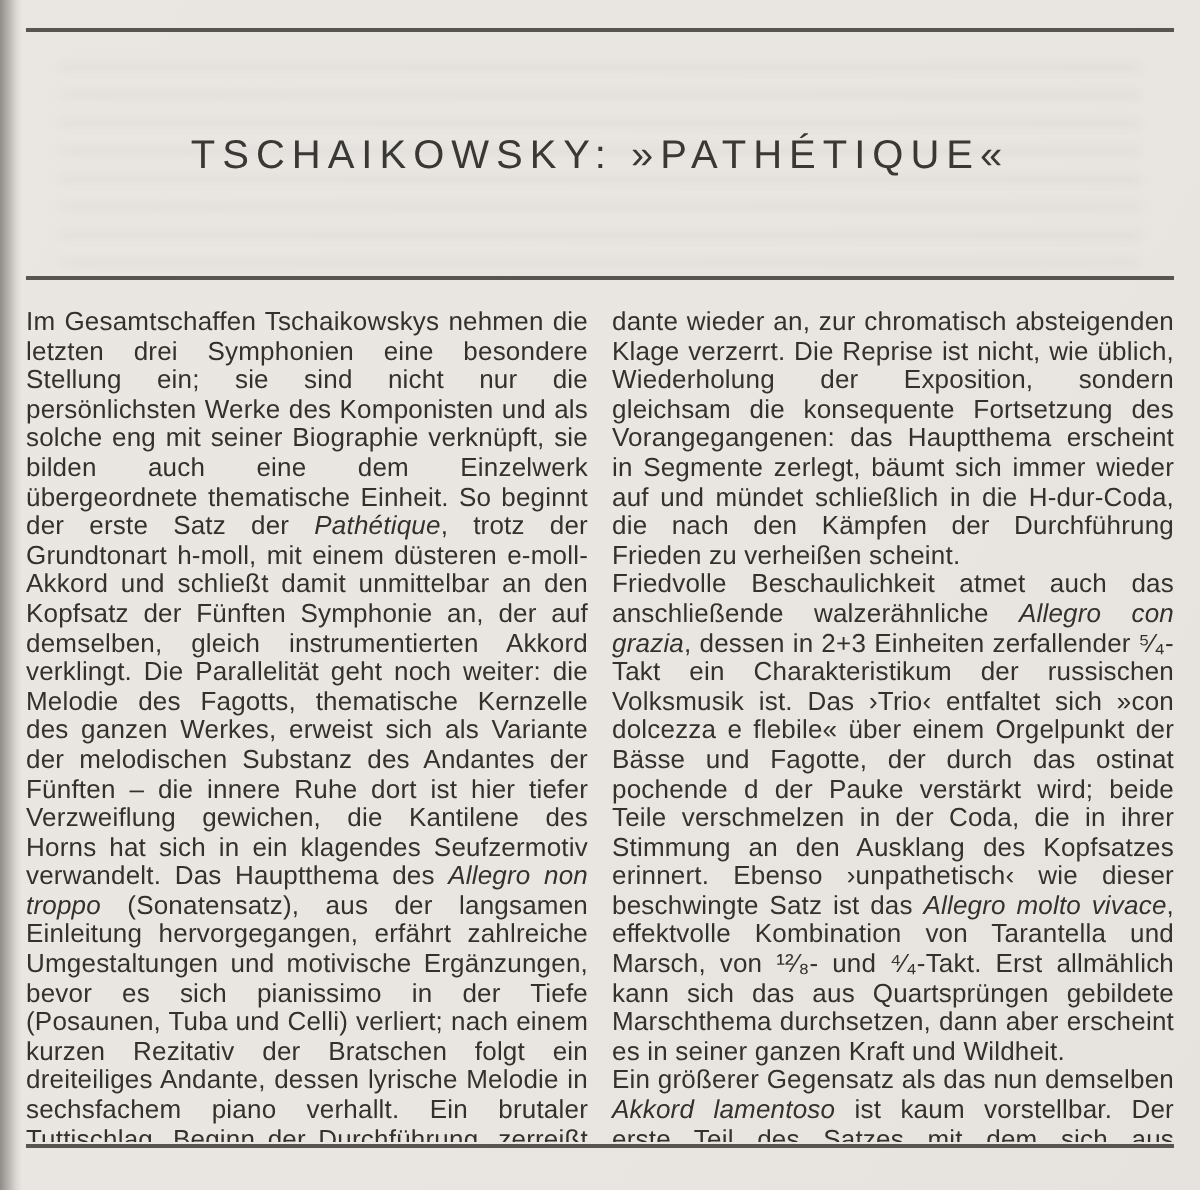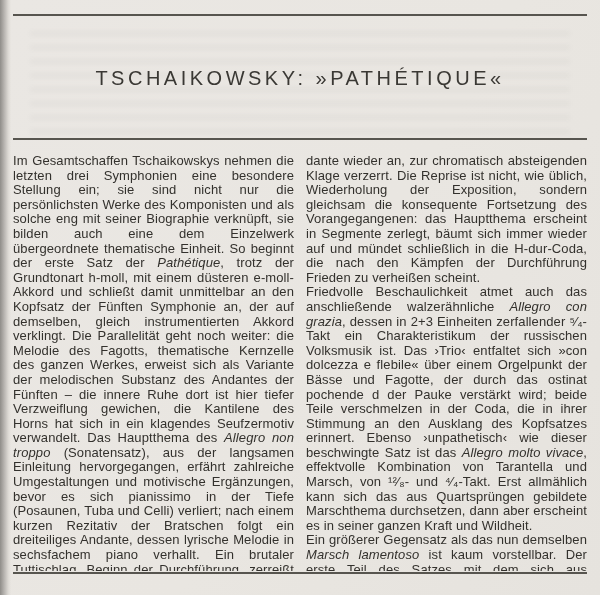--- a/index.html
+++ b/index.html
@@ -93,18 +93,18 @@
 
   <hr class="rule rule-mid">
 
   <div class="columns">
     <div class="col" id="col-left">
         <p><span>Im Gesamtschaffen Tschaikowskys nehmen die letzten drei Symphonien eine besondere Stellung ein; sie sind nicht nur die persönlichsten Werke des Komponisten und als solche eng mit seiner Biographie verknüpft, sie bilden auch eine dem Einzelwerk übergeordnete thematische Einheit. So beginnt der erste Satz der </span><i>Pathétique</i><span>, trotz der Grundtonart h-moll, mit einem düsteren e-moll-Akkord und schließt damit unmittelbar an den Kopfsatz der Fünften Symphonie an, der auf demselben, gleich instrumentierten Akkord verklingt. Die Parallelität geht noch weiter: die Melodie des Fagotts, thematische Kernzelle des ganzen Werkes, erweist sich als Variante der melodischen Substanz des Andantes der Fünften – die innere Ruhe dort ist hier tiefer Verzweiflung gewichen, die Kantilene des Horns hat sich in ein klagendes Seufzermotiv verwandelt. Das Hauptthema des </span><i>Allegro non troppo</i><span> (Sonatensatz), aus der langsamen Einleitung hervorgegangen, erfährt zahlreiche Umgestaltungen und motivische Ergänzungen, bevor es sich pianissimo in der Tiefe (Posaunen, Tuba und Celli) verliert; nach einem kurzen Rezitativ der Bratschen folgt ein dreiteiliges Andante, dessen lyrische Melodie in sechsfachem piano verhallt. Ein brutaler Tuttischlag, Beginn der Durchführung, zerreißt die Stille; nach einem wilden Fugato über das erste Thema klingt das An-</span></p>
       </div>
     <div class="col" id="col-right">
         <p><span>dante wieder an, zur chromatisch absteigenden Klage verzerrt. Die Reprise ist nicht, wie üblich, Wiederholung der Exposition, sondern gleichsam die konsequente Fortsetzung des Vorangegangenen: das Hauptthema erscheint in Segmente zerlegt, bäumt sich immer wieder auf und mündet schließlich in die H-dur-Coda, die nach den Kämpfen der Durchführung Frieden zu verheißen scheint.</span></p>
         <p><span>Friedvolle Beschaulichkeit atmet auch das anschließende walzerähnliche </span><i>Allegro con grazia</i><span>, dessen in 2+3 Einheiten zerfallender ⁵⁄₄-Takt ein Charakteristikum der russischen Volksmusik ist. Das ›Trio‹ entfaltet sich »con dolcezza e flebile« über einem Orgelpunkt der Bässe und Fagotte, der durch das ostinat pochende d der Pauke verstärkt wird; beide Teile verschmelzen in der Coda, die in ihrer Stimmung an den Ausklang des Kopfsatzes erinnert. Ebenso ›unpathetisch‹ wie dieser beschwingte Satz ist das </span><i>Allegro molto vivace</i><span>, effektvolle Kombination von Tarantella und Marsch, von ¹²⁄₈- und ⁴⁄₄-Takt. Erst allmählich kann sich das aus Quartsprüngen gebildete Marschthema durchsetzen, dann aber erscheint es in seiner ganzen Kraft und Wildheit.</span></p>
-        <p><span>Ein größerer Gegensatz als das nun demselben </span><i>Marsch lamentoso</i><span> ist kaum vorstellbar. Der erste Teil des Satzes mit dem sich aus vierfacher</span></p>
+        <p><span>Ein größerer Gegensatz als das nun demselben </span><i>Akkord lamentoso</i><span> ist kaum vorstellbar. Der erste Teil des Satzes mit dem sich aus vierfacher</span></p>
       </div>
   </div>
 
   <hr class="rule rule-bottom">
 </div>
 
 </body></html>

